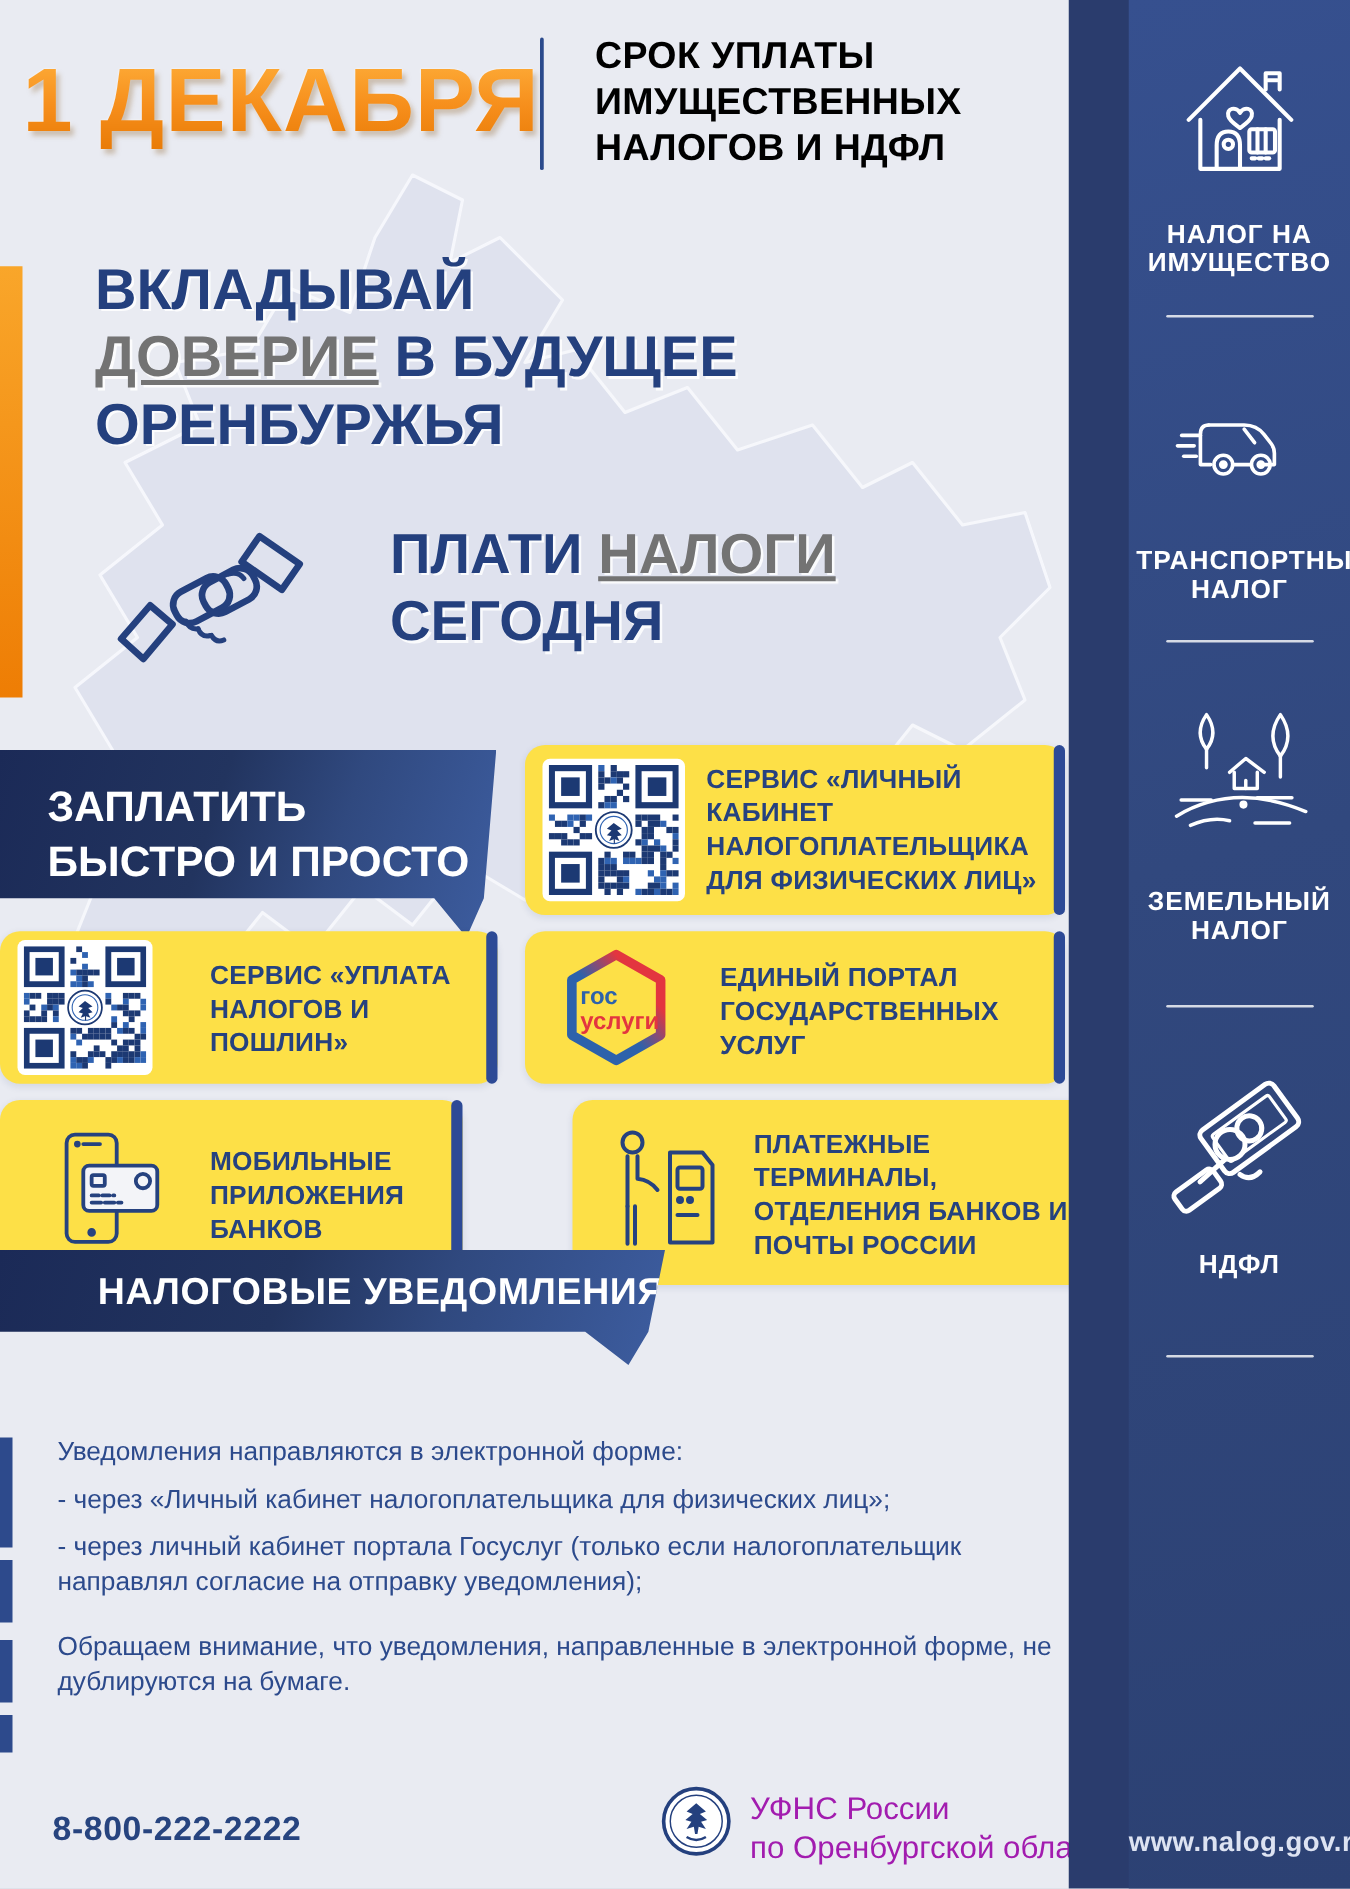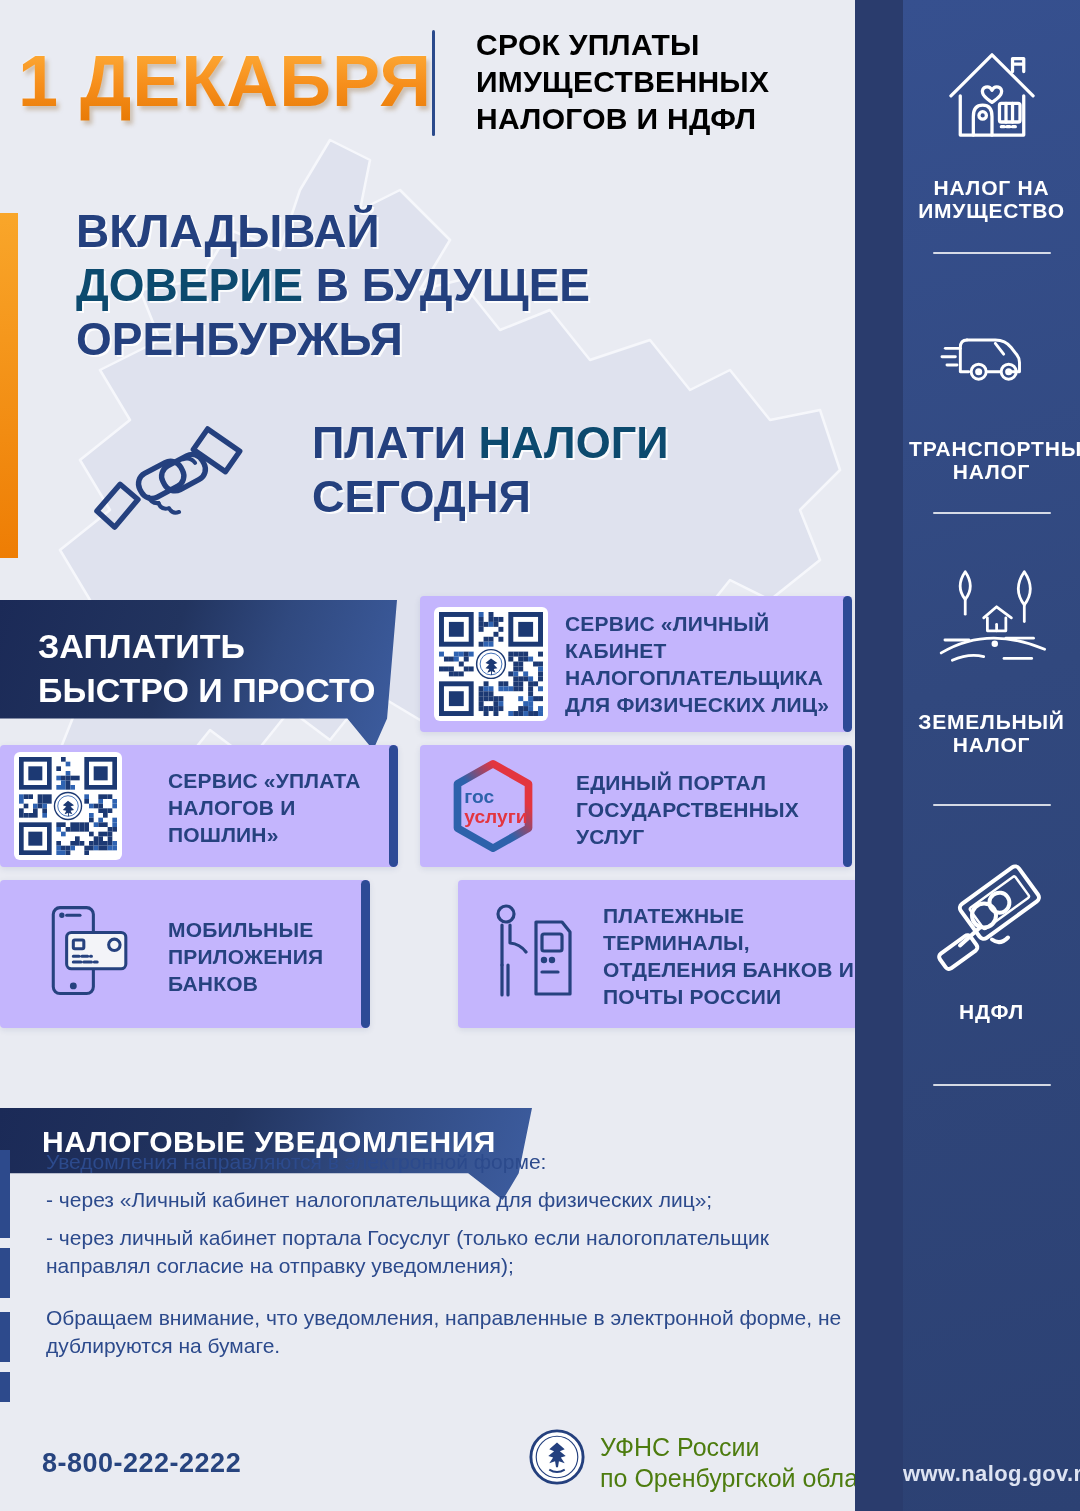--- a/index.html
+++ b/index.html
@@ -30,55 +30,55 @@
     filter:drop-shadow(3px 4px 2px rgba(110,60,0,.28)) drop-shadow(0 0 1px rgba(255,255,255,.9));}
   .hdr-div{position:absolute;left:432px;top:30px;width:3px;height:106px;background:#2b4a8c;border-radius:2px;}
   .hdr-sub{position:absolute;left:476px;top:26px;font-size:30px;line-height:37px;font-weight:800;
     color:#000000;letter-spacing:.3px;}
 
   
   .orange-bar{position:absolute;left:0;top:213px;width:18px;height:345px;
     background:linear-gradient(180deg,#f9a62a,#ee7d04);}
   .hero{position:absolute;left:76px;top:204px;font-size:46px;line-height:54px;font-weight:800;
     color:#24407e;text-shadow:2px 2px 0 rgba(255,255,255,.85);}
-  .hero .accent, .cta .accent{color:#0c4a6e;}
+  .hero .accent, .cta .accent{color:#737373;text-decoration:underline;}
   .handshake{position:absolute;left:86px;top:420px;width:170px;height:125px;}
   .cta{position:absolute;left:312px;top:416px;font-size:45px;line-height:54px;font-weight:800;
     color:#24407e;text-shadow:2px 2px 0 rgba(255,255,255,.85);}
 
   
   .banner{position:absolute;color:#fff;font-weight:700;
     background:linear-gradient(108deg,#1b2a57 0%,#22345f 42%,#30497f 66%,#3d5da0 100%);}
   .banner1{left:0;top:600px;width:397px;height:150px;font-size:34px;line-height:44px;
     padding:24px 0 0 38px;box-sizing:border-box;
     clip-path:polygon(0 0,100% 0,97.5% 79%,94% 100%,87.5% 79%,0 79%);}
-  .banner2{left:0;top:1108px;width:532px;height:92px;font-size:30px;
+  .banner2{left:0;top:1000px;width:532px;height:92px;font-size:30px;
     padding:17px 0 0 42px;box-sizing:border-box;letter-spacing:.5px;
-    clip-path:polygon(0 0,100% 0,97.5% 71%,94.5% 100%,88% 71%,0 71%);}
-
-  
-  .card{position:absolute;background:#c4b5fd;border-radius:4px;
+    clip-path:polygon(0 0,100% 0,97.5% 71%,94.5% 100%,88% 71%,0 71%);text-align:right;}
+
+  
+  .card{position:absolute;background:#fde047;border-radius:16px;
     box-shadow:0 2px 6px rgba(30,50,100,.10);}
   .card .bar{position:absolute;right:0;top:0;bottom:0;width:9px;border-radius:5px;background:#2d4a96;}
   .card .label{position:absolute;color:#26427f;font-weight:700;font-size:21px;line-height:27px;
     letter-spacing:.2px;}
   .qr-box{position:absolute;background:#fff;border-radius:6px;padding:5px;box-sizing:border-box;}
   .qr-box svg{display:block;width:100%;height:100%;}
 
   
   .notif{position:absolute;left:46px;top:1148px;width:800px;color:#2c4a8c;font-size:21px;
     line-height:28px;font-weight:500;}
   .notif p{margin:0 0 10px 0;}
   .notif p.note{margin-top:24px;}
   .dash{position:absolute;left:0;width:10px;background:#2d4a8c;}
 
   
   .phone{position:absolute;left:42px;top:1448px;font-size:27px;font-weight:700;color:#27447f;letter-spacing:.5px;}
   .fns-emblem{position:absolute;left:528px;top:1428px;width:58px;height:58px;}
-  .org{position:absolute;left:600px;top:1432px;font-size:25px;line-height:31px;color:#4d7c0f;font-weight:500;}
+  .org{position:absolute;left:600px;top:1432px;font-size:25px;line-height:31px;color:#a21caf;font-weight:500;}
 </style>
 </head>
 <body>
 
 <div id="poster">
 
   <svg id="map" viewBox="0 0 820 920" aria-hidden="true">
     <path d="M300,10 L340,30 L330,80 L370,60 L420,110 L390,160 L430,150 L470,200 L520,180 L560,230 L620,210 L660,260 L700,240 L740,290 L790,280 L810,340 L770,380 L790,430 L740,470 L700,450 L660,500 L610,480 L570,530 L520,510 L470,560 L430,540 L390,590 L340,560 L300,610 L260,580 L220,630 L180,600 L140,650 L100,620 L60,660 L30,620 L50,570 L20,520 L60,470 L30,420 L80,380 L50,330 L100,290 L70,240 L130,210 L110,160 L170,150 L200,100 L250,120 L270,60 Z" fill="#dee2ee" stroke="#f8f9fd" stroke-width="2.5" stroke-linejoin="round" opacity=".9"></path>
   </svg>
 

